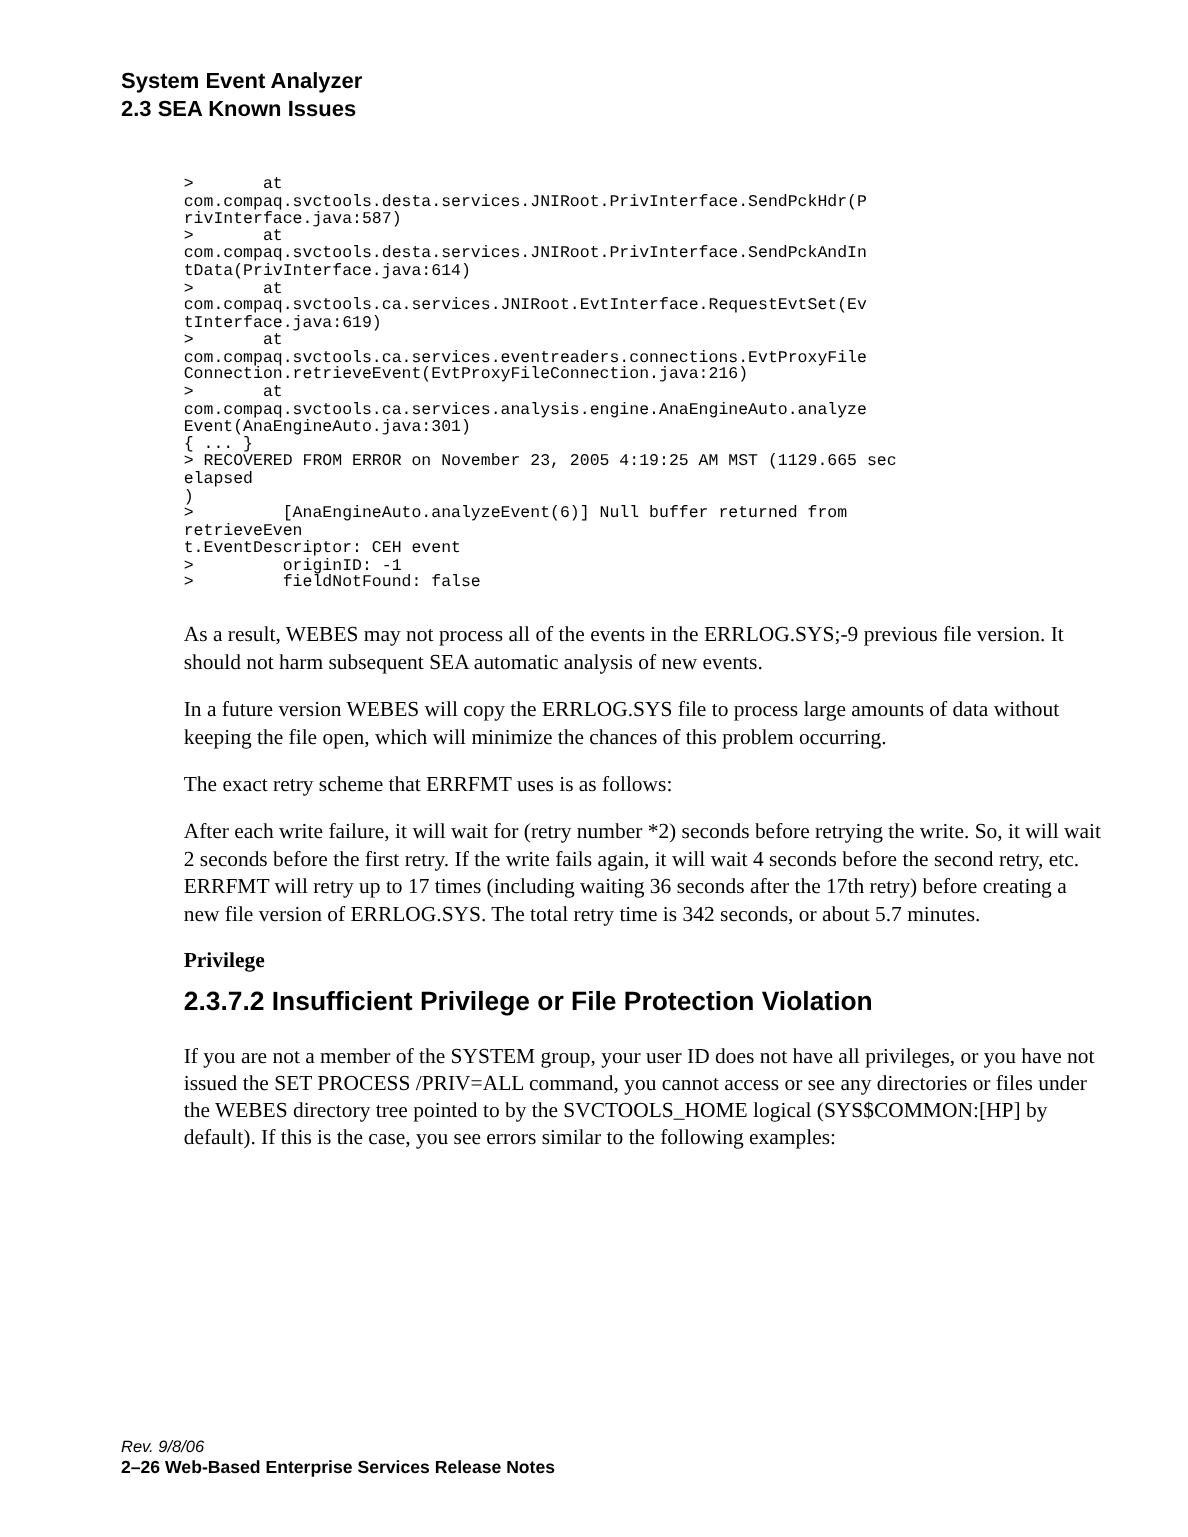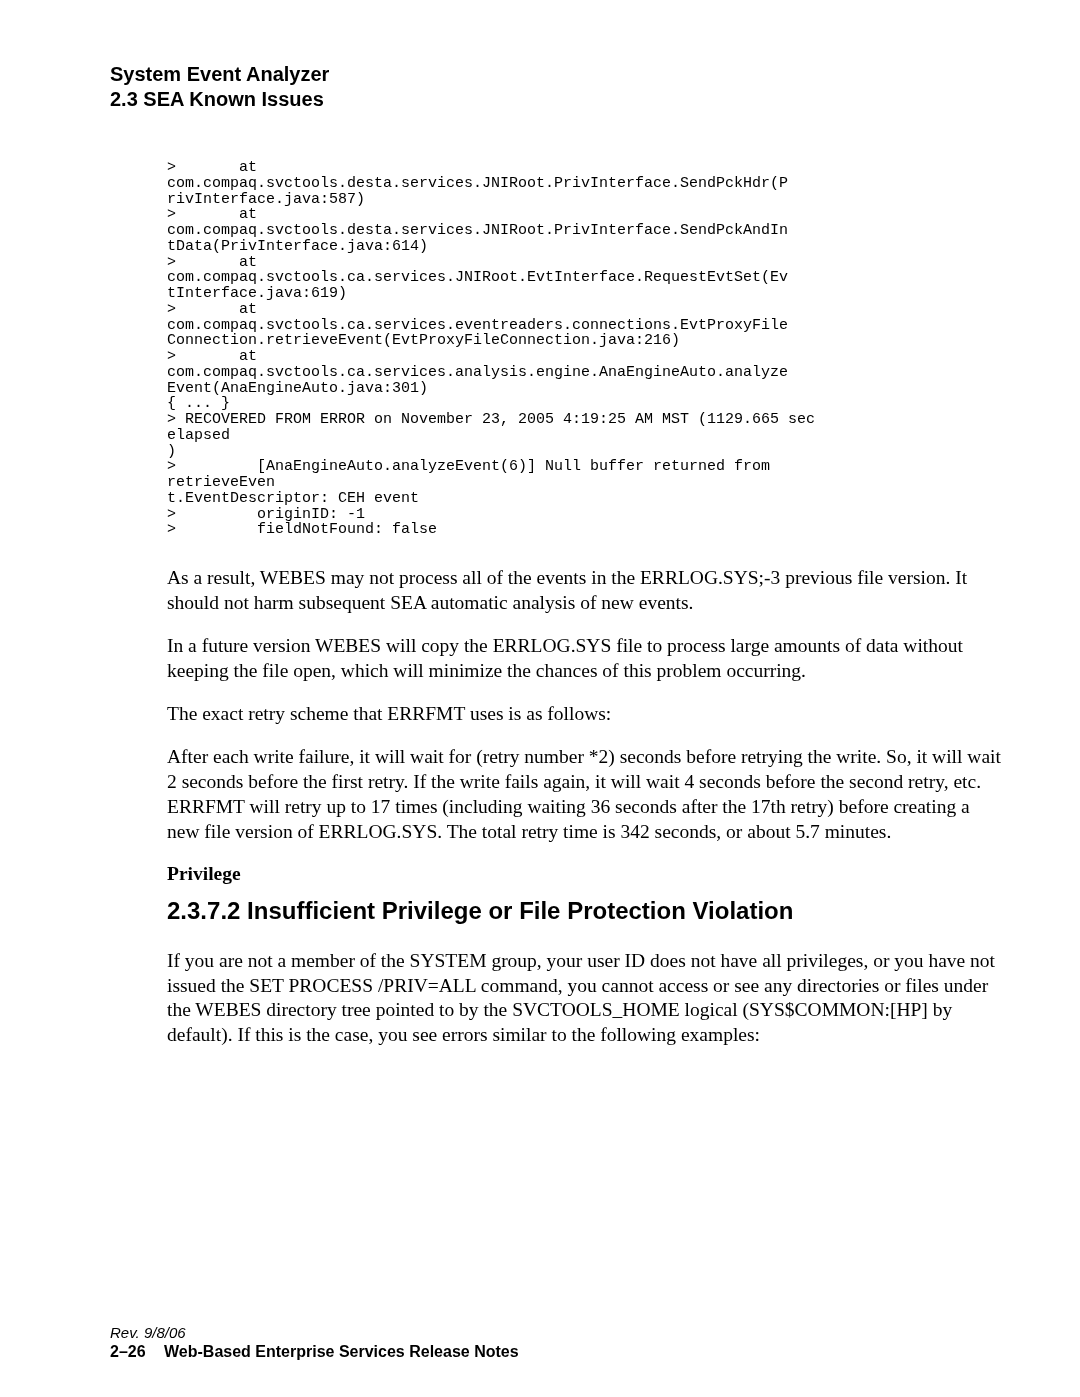--- a/index.html
+++ b/index.html
@@ -58,38 +58,37 @@
     line-height: 1.05;
     margin-left: 38px;
     margin-top: 8px;
   }
   .codeblock2 .bold {
     font-weight: bold;
   }
   .footer {
     position: absolute;
     left: 110px;
-    bottom: 36px;
+    bottom: 53px;
     font-family: Arial, Helvetica, sans-serif;
     font-style: italic;
     font-size: 15px;
   }
   .footer .line2 {
     font-style: normal;
     font-weight: bold;
     font-size: 16px;
     margin-top: 2px;
   }
   .footer .line2 .pg {
     display: inline-block;
     text-align: right;
   }
   .footer .line2 .title {
     display: inline-block;
-    margin-left: 14px;
   }
 </style>
 </head>
 <body>
 
 <div class="page">
 
   <div class="header-title">
     <div>System Event Analyzer</div>
     <div>2.3  SEA Known Issues</div>
@@ -115,21 +114,21 @@
 { ... }
 &gt; RECOVERED FROM ERROR on November 23, 2005 4:19:25 AM MST (1129.665 sec
 elapsed
 )
 &gt;         [AnaEngineAuto.analyzeEvent(6)] Null buffer returned from
 retrieveEven
 t.EventDescriptor: CEH event
 &gt;         originID: -1
 &gt;         fieldNotFound: false</div>
 
-    <div class="para">As a result, WEBES may not process all of the events in the ERRLOG.SYS;-3 previous file version. It should not harm subsequent SEA automatic analysis of new events.</div>
+    <div class="para">As a result, WEBES may not process all of the events in the ERRLOG.SYS;-9 previous file version. It should not harm subsequent SEA automatic analysis of new events.</div>
     <div class="para">In a future version WEBES will copy the ERRLOG.SYS file to process large amounts of data without keeping the file open, which will minimize the chances of this problem occurring.</div>
     <div class="para">The exact retry scheme that ERRFMT uses is as follows:</div>
     <div class="para">After each write failure, it will wait for (retry number *2) seconds before retrying the write. So, it will wait 2 seconds before the first retry. If the write fails again, it will wait 4 seconds before the second retry, etc. ERRFMT will retry up to 17 times (including waiting 36 seconds after the 17th retry) before creating a new file version of ERRLOG.SYS. The total retry time is 342 seconds, or about 5.7 minutes.</div>
 
     <div class="subhead">Privilege</div>
 
     <div class="h3">2.3.7.2  Insufficient Privilege or File Protection Violation</div>
 
     <div class="para">If you are not a member of the SYSTEM group, your user ID does not have all privileges, or you have not issued the SET PROCESS /PRIV=ALL command, you cannot access or see any directories or files under the WEBES directory tree pointed to by the SVCTOOLS_HOME logical (SYS$COMMON:[HP] by default). If this is the case, you see errors similar to the following examples:</div>
 

